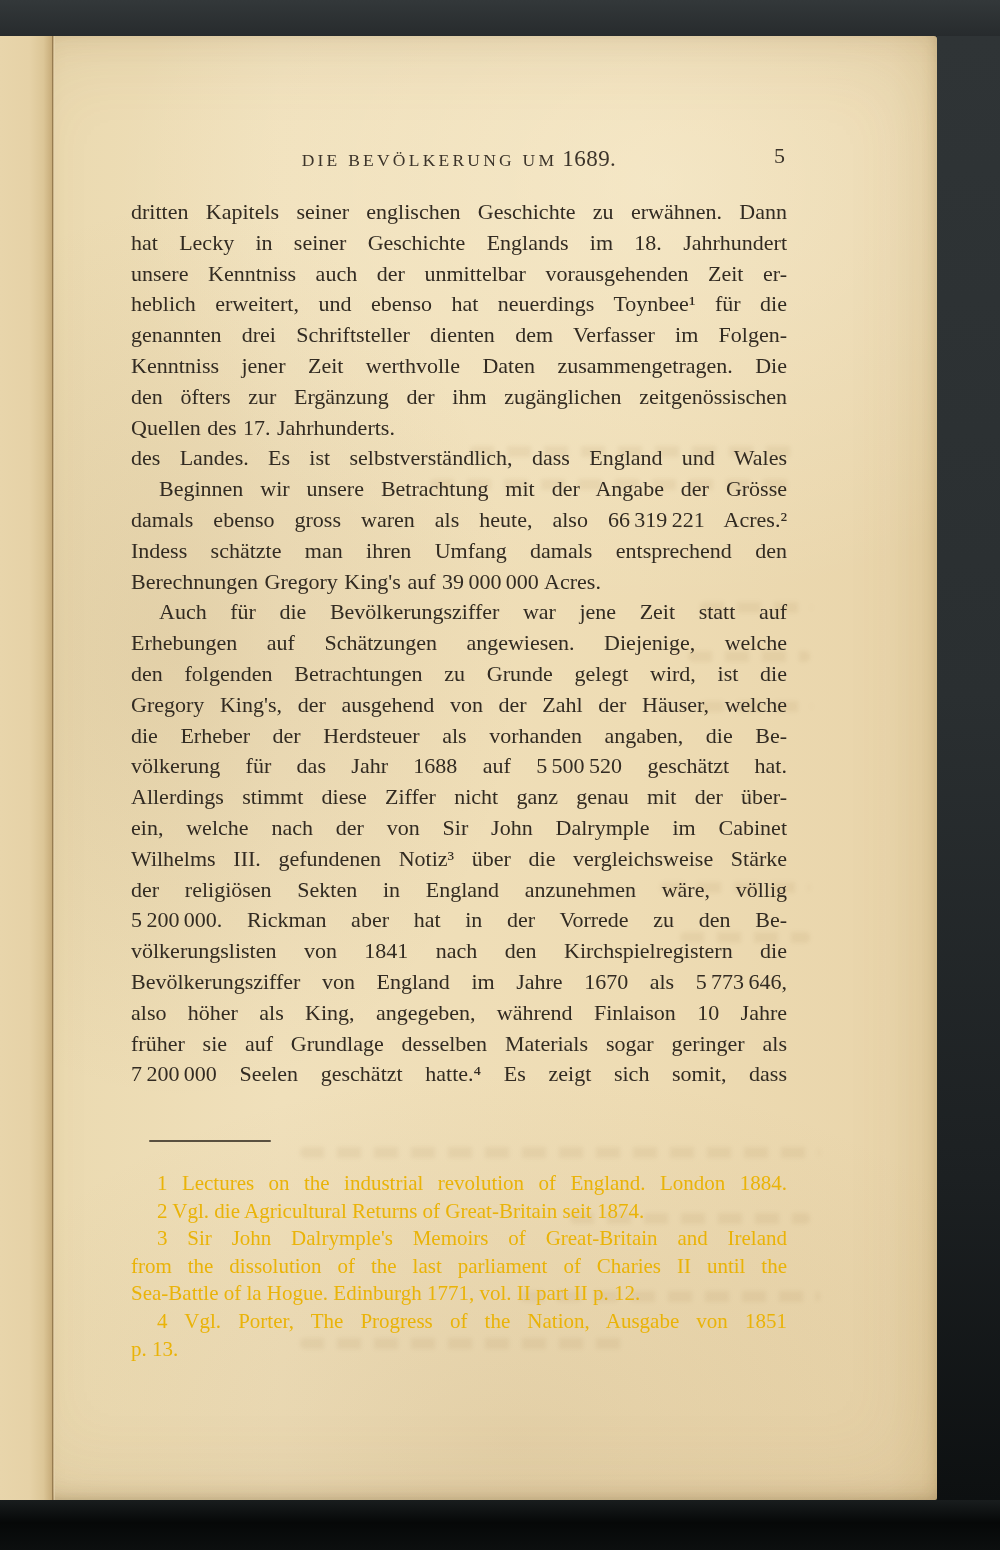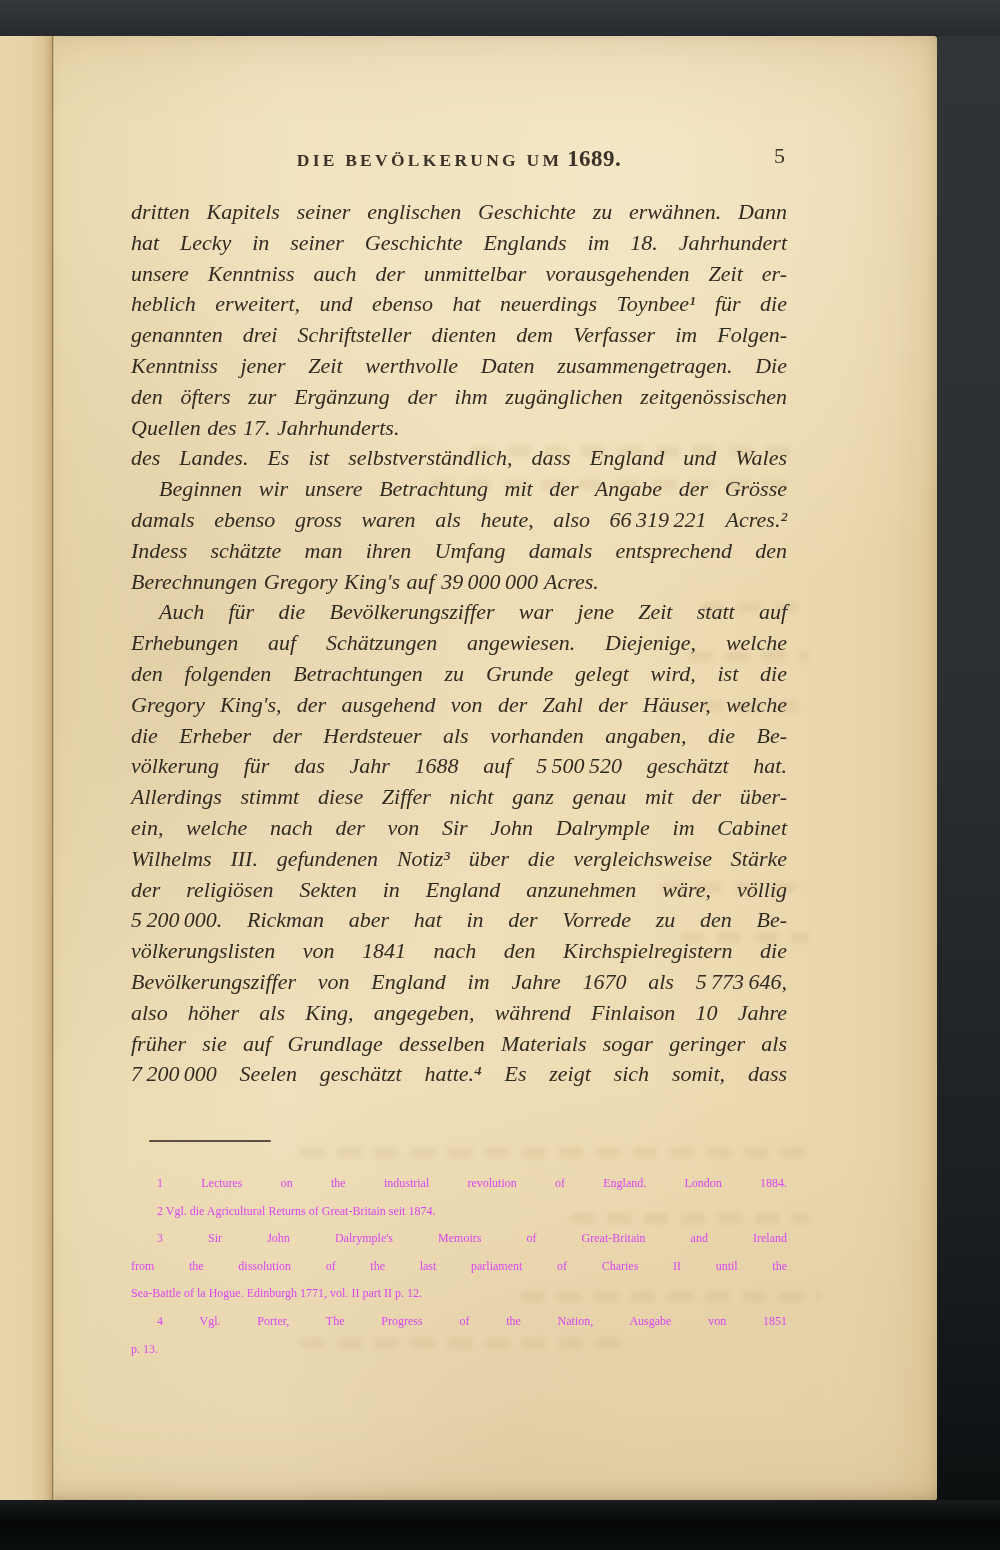--- a/index.html
+++ b/index.html
@@ -39,29 +39,29 @@
   .crease{position:absolute;left:52px;top:36px;width:3px;height:1464px;
     background:linear-gradient(90deg,rgba(96,72,38,.55),rgba(170,140,95,.25) 60%,rgba(243,228,194,.8));}
 
   
   .ghost{position:absolute;height:11px;border-radius:5px;filter:blur(2px);opacity:.55;
     background:repeating-linear-gradient(90deg, rgba(150,114,62,.17) 0px 24px, rgba(150,114,62,0) 24px 37px);}
 
   
   .running-head{position:absolute;left:131px;top:146px;width:656px;height:30px;
     text-align:center;color:#3c342a;}
-  .rh-title{letter-spacing:.185em;font-size:17.5px;font-weight:bold;}
+  .rh-title{letter-spacing:.185em;font-size:17.5px;}
   .rh-year{font-size:23px;letter-spacing:.02em;margin-left:5px;}
   .folio{position:absolute;right:2px;top:-3px;font-size:22px;letter-spacing:0;}
 
   
   .body-text{position:absolute;left:131px;top:197px;width:656px;
-    font-size:22px;line-height:30.8px;color:#322b22;word-spacing:1px;font-style:italic;}
+    font-size:22px;line-height:30.8px;color:#322b22;word-spacing:1px;}
   .footnotes{position:absolute;left:131px;top:1170px;width:656px;
-    font-size:12px;line-height:27.6px;color:#d946ef;}
+    font-size:21px;line-height:27.6px;color:#eab308;}
   .tline{text-align:justify;text-align-last:justify;white-space:normal;}
   .tline.endline{text-align-last:left;}
   .body-text .tline.first{padding-left:28px;}
   .footnotes .tline.first{padding-left:26px;}
 
   .fn-rule{position:absolute;left:149px;top:1140px;width:122px;height:2px;
     background:rgba(48,40,30,.78);border-radius:1px;}
 </style>
 </head>
 <body>

